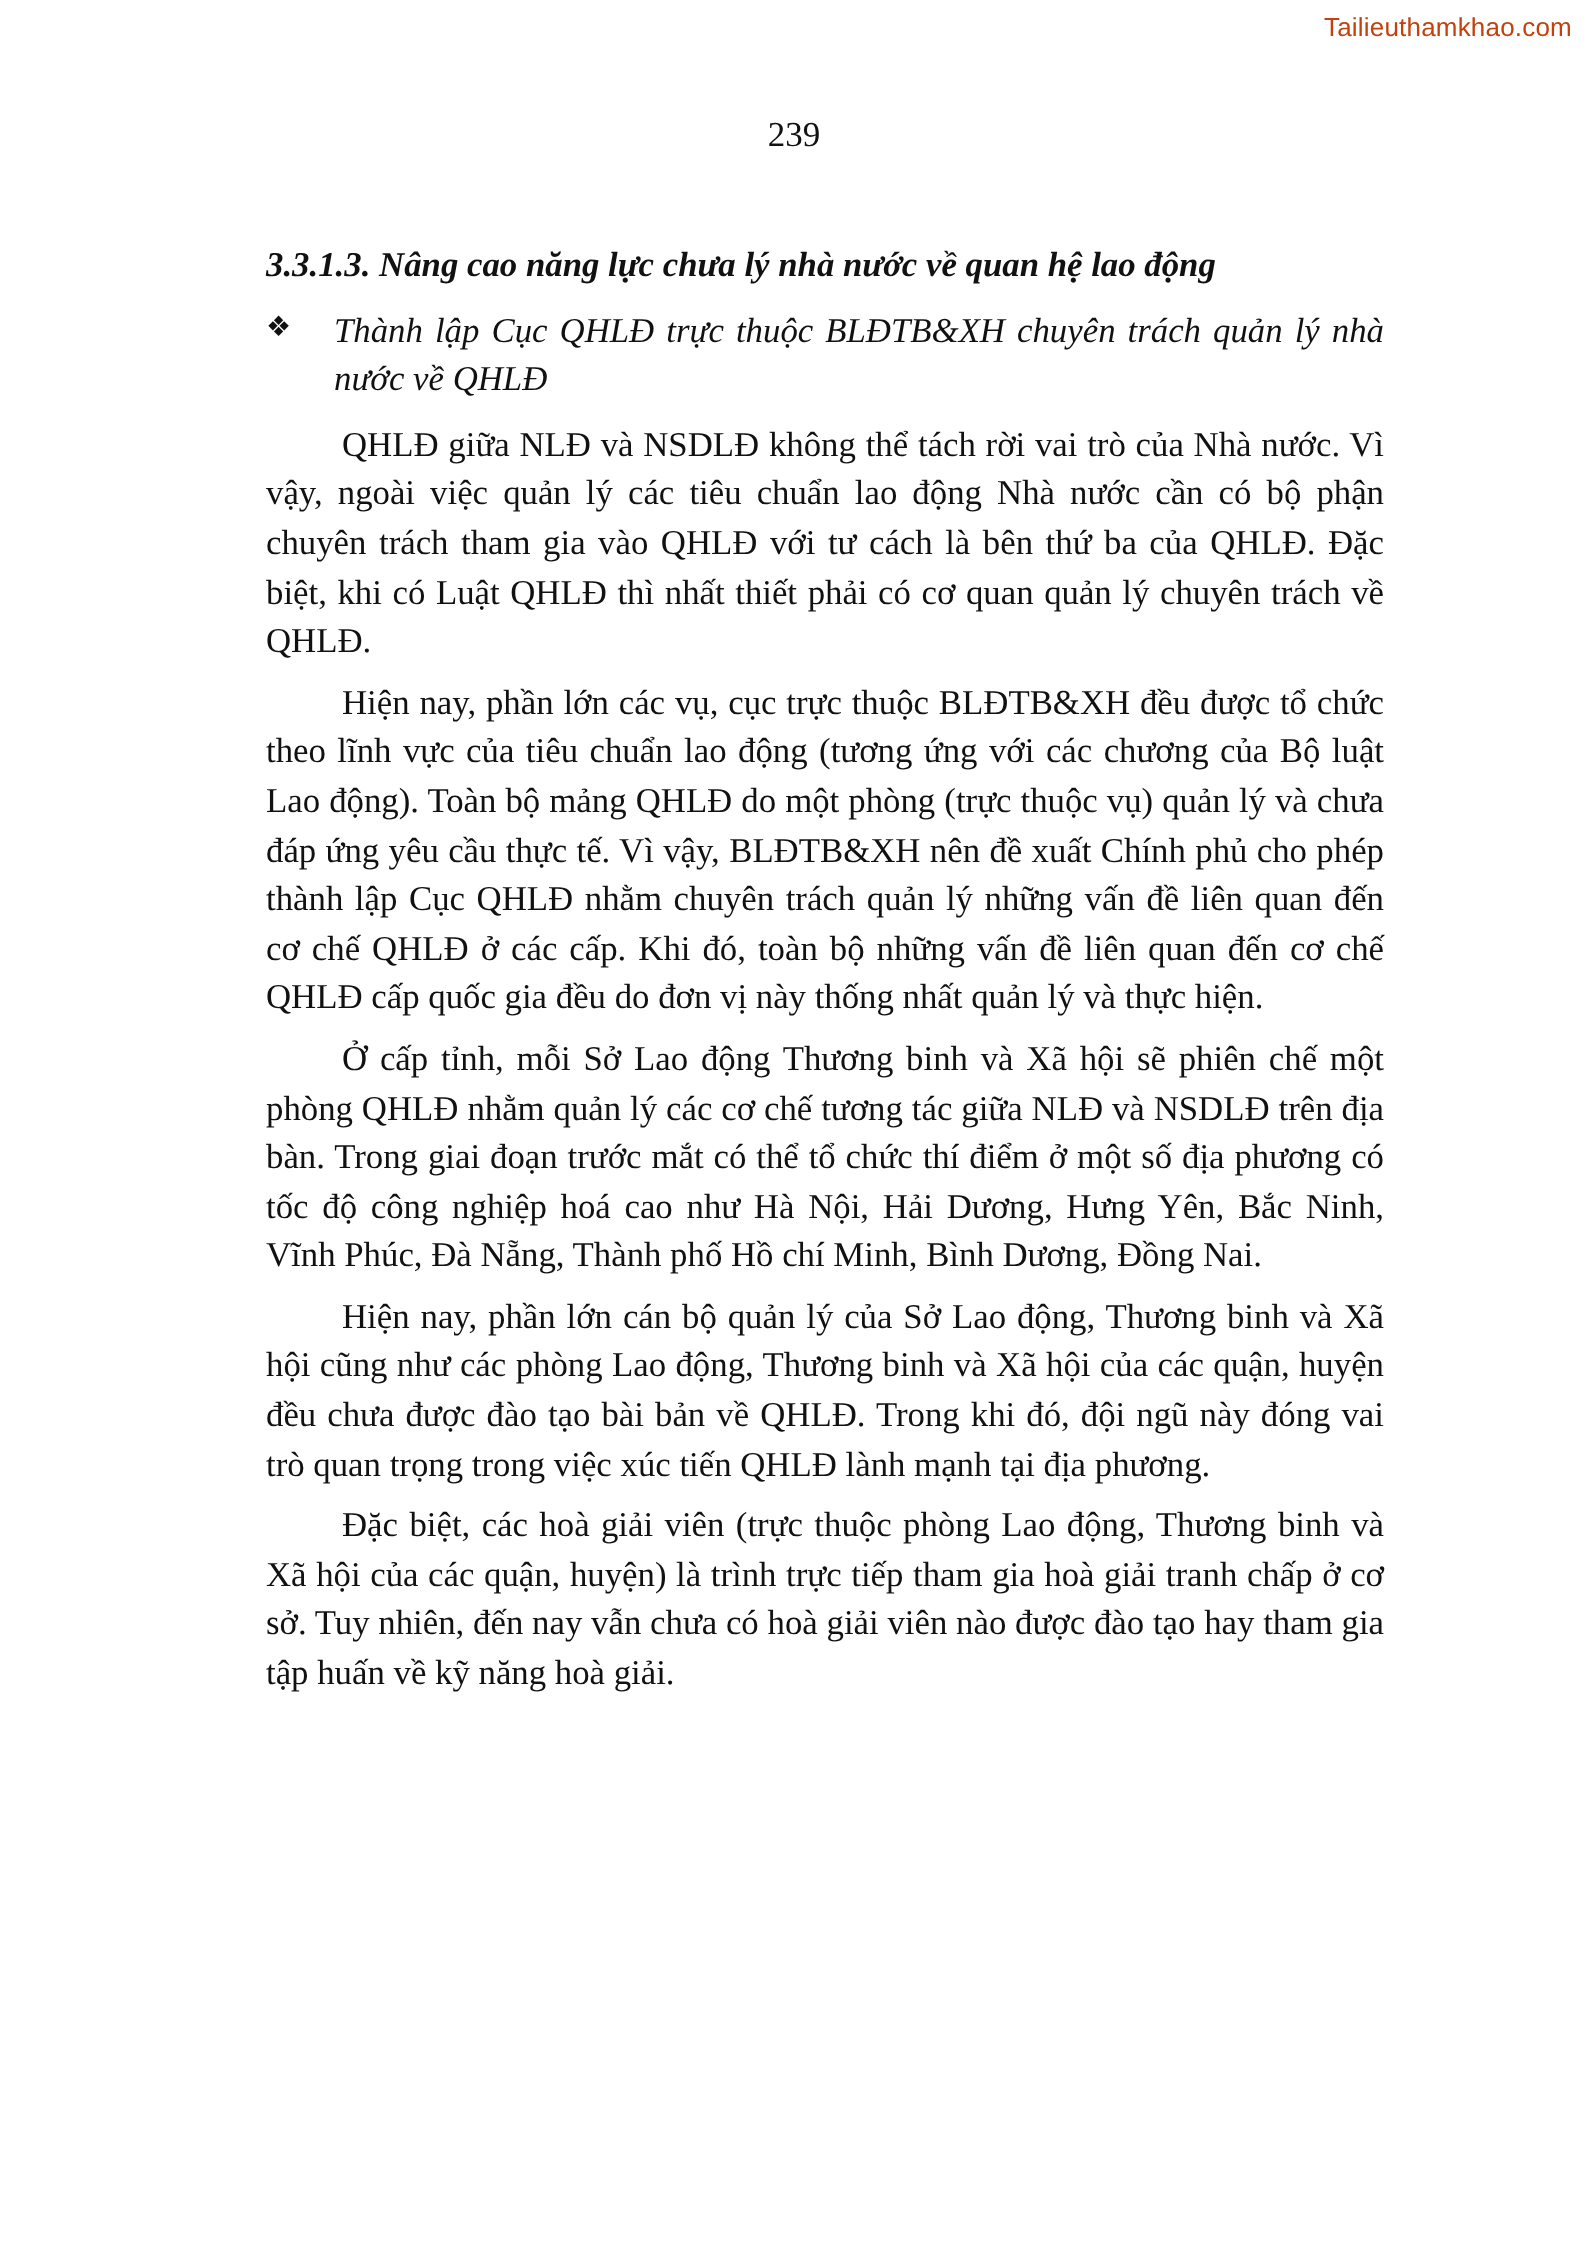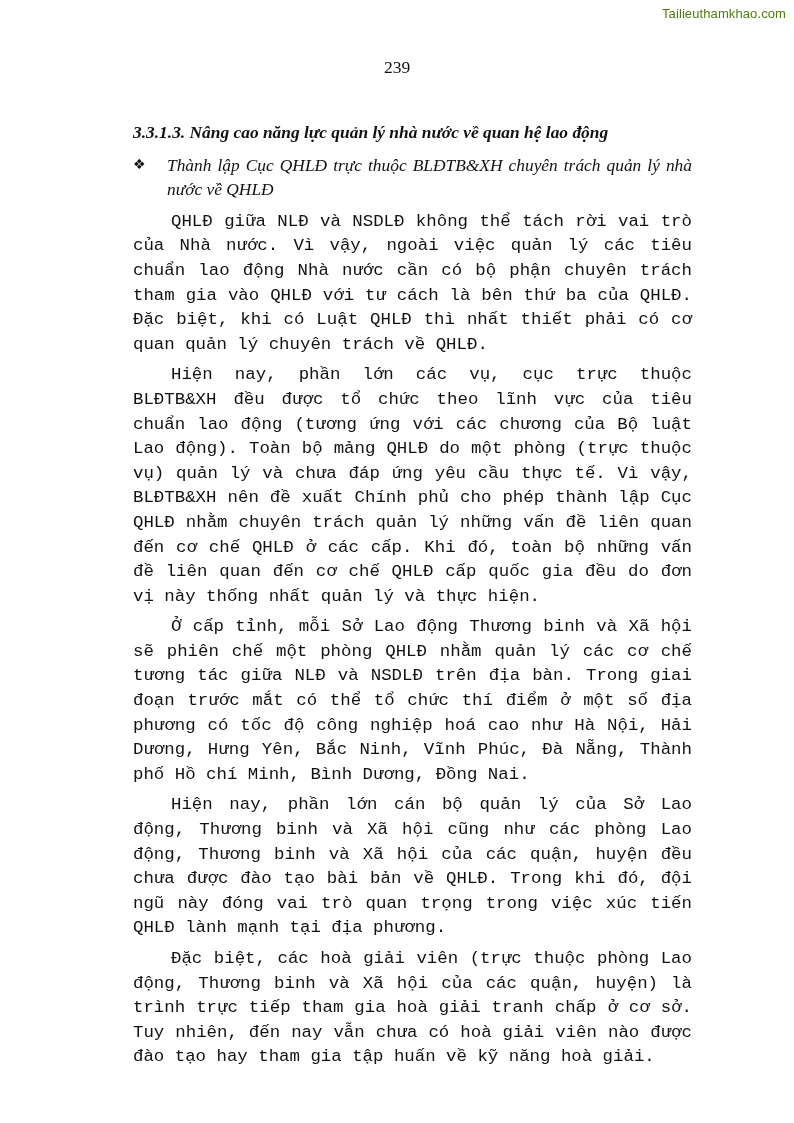--- a/index.html
+++ b/index.html
@@ -14,21 +14,21 @@
       overflow: hidden;
       font-family: "Liberation Serif", "DejaVu Serif", serif;
       color: #111111;
     }
     .watermark {
       position: absolute;
       top: 6px;
       right: 8px;
       font-family: "Liberation Sans", "DejaVu Sans", sans-serif;
       font-size: 13px;
-      color: #4d7c0f;
+      color: #c2410c;
       letter-spacing: 0.1px;
     }
     .page-number {
       position: absolute;
       top: 57px;
       left: 0;
       width: 794px;
       text-align: center;
       font-size: 17.5px;
     }
@@ -38,21 +38,21 @@
       left: 133px;
       width: 559px;
       font-size: 17.4px;
       line-height: 24.6px;
     }
     .content p {
       margin: 0 0 6px 0;
       text-align: justify;
       text-align-last: left;
     }
-    .indent { text-indent: 38px; font-family: Liberation Mono, monospace; }
+    .indent { text-indent: 38px; }
     .heading {
       font-weight: bold;
       font-style: italic;
       margin: 4px 0 8px 0 !important;
     }
     .bullet-heading {
       font-style: italic;
       margin: 4px 0 8px 0 !important;
     }
     .bullet-hang {
@@ -72,21 +72,21 @@
   </style>
 </head>
 <body>
 
 <div class="watermark">Tailieuthamkhao.com</div>
 
 <div class="page-number">239</div>
 
 <div class="content">
 
-  <p class="heading">3.3.1.3. Nâng cao năng lực quản lý nhà nước về quan hệ lao động</p>
+  <p class="heading">3.3.1.3. Nâng cao năng lực chưa lý nhà nước về quan hệ lao động</p>
 
   <p class="bullet-heading bullet-hang">
     <span class="glyph">❖</span>
     <span class="txt">Thành lập Cục QHLĐ trực thuộc BLĐTB&amp;XH chuyên trách quản lý nhà nước về QHLĐ</span>
   </p>
 
   <p class="indent">QHLĐ giữa NLĐ và NSDLĐ không thể tách rời vai trò của Nhà nước. Vì vậy, ngoài việc quản lý các tiêu chuẩn lao động Nhà nước cần có bộ phận chuyên trách tham gia vào QHLĐ với tư cách là bên thứ ba của QHLĐ. Đặc biệt, khi có Luật QHLĐ thì nhất thiết phải có cơ quan quản lý chuyên trách về QHLĐ.</p>
   <p class="indent">Hiện nay, phần lớn các vụ, cục trực thuộc BLĐTB&amp;XH đều được tổ chức theo lĩnh vực của tiêu chuẩn lao động (tương ứng với các chương của Bộ luật Lao động). Toàn bộ mảng QHLĐ do một phòng (trực thuộc vụ) quản lý và chưa đáp ứng yêu cầu thực tế. Vì vậy, BLĐTB&amp;XH nên đề xuất Chính phủ cho phép thành lập Cục QHLĐ nhằm chuyên trách quản lý những vấn đề liên quan đến cơ chế QHLĐ ở các cấp. Khi đó, toàn bộ những vấn đề liên quan đến cơ chế QHLĐ cấp quốc gia đều do đơn vị này thống nhất quản lý và thực hiện.</p>
   <p class="indent">Ở cấp tỉnh, mỗi Sở Lao động Thương binh và Xã hội sẽ phiên chế một phòng QHLĐ nhằm quản lý các cơ chế tương tác giữa NLĐ và NSDLĐ trên địa bàn. Trong giai đoạn trước mắt có thể tổ chức thí điểm ở một số địa phương có tốc độ công nghiệp hoá cao như Hà Nội, Hải Dương, Hưng Yên, Bắc Ninh, Vĩnh Phúc, Đà Nẵng, Thành phố Hồ chí Minh, Bình Dương, Đồng Nai.</p>
 

